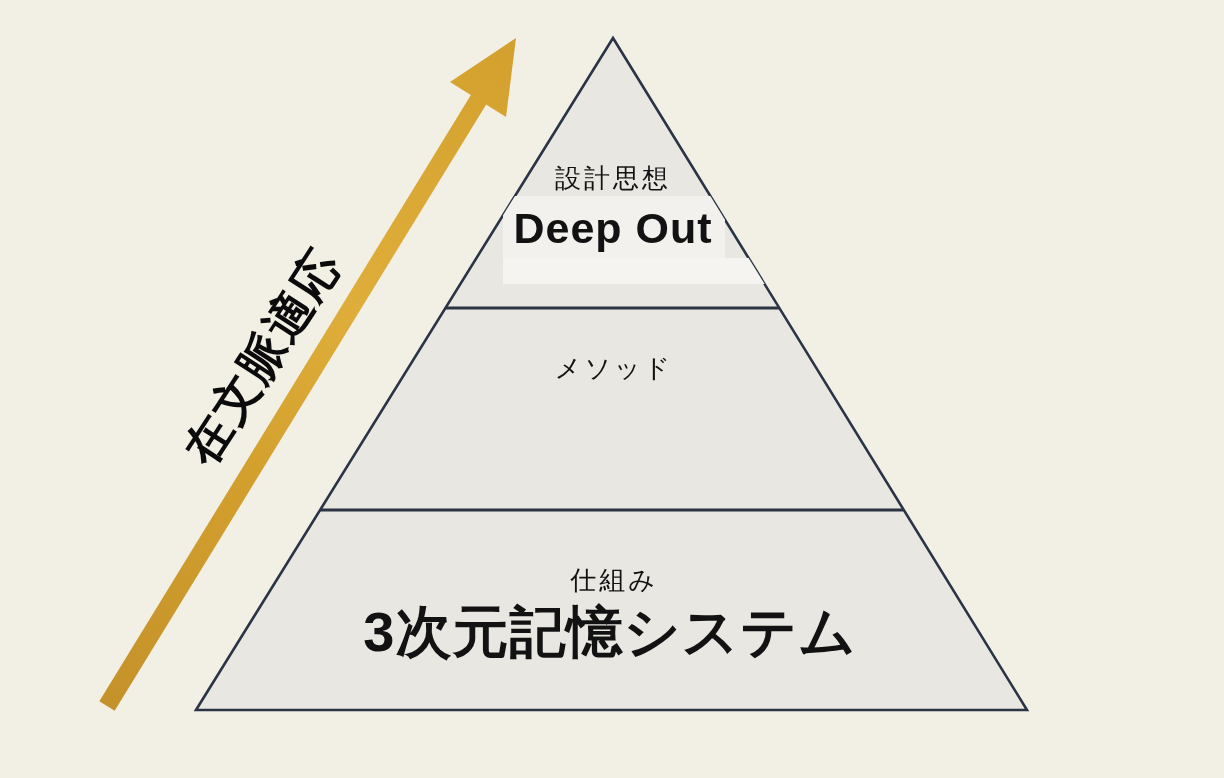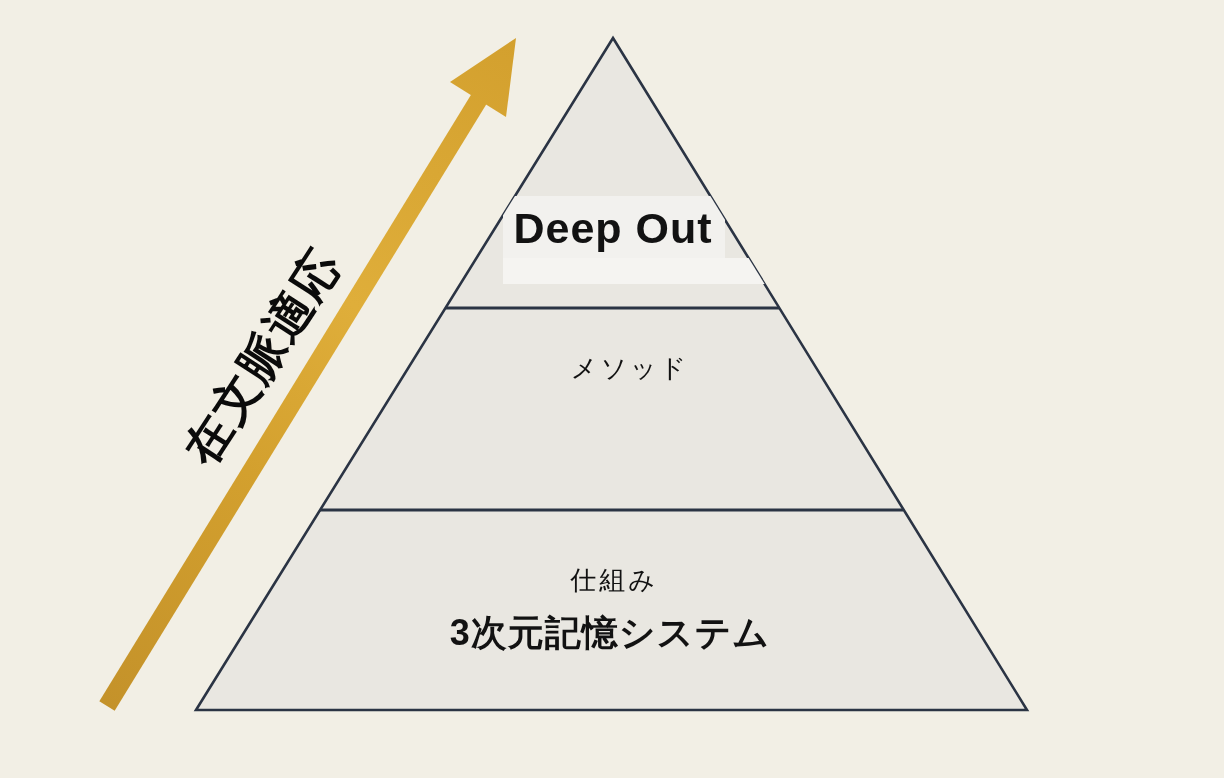--- a/index.html
+++ b/index.html
@@ -22,27 +22,27 @@
     font-size:26px;
     font-weight:500;
     letter-spacing:3px;
   }
   .title-latin{
     font-size:43px;
     font-weight:800;
     letter-spacing:1px;
   }
   .title-jp{
-    font-size:36px;
+    font-size:56px;
     font-weight:700;
     letter-spacing:1px;
   }
   .cat-1{left:613px;top:178px;}
   .ttl-1{left:613px;top:228px;}
-  .cat-2{left:614px;top:368px;margin-left:16px;}
+  .cat-2{left:614px;top:368px;}
   .ttl-2{left:613px;top:434px;}
   .cat-3{left:614px;top:580px;}
   .ttl-3{left:610px;top:633px;}
   .arrow-label{
     position:absolute;
     left:263px;top:357px;
     transform:translate(-50%,-50%) rotate(-57deg);
     transform-origin:center;
     white-space:nowrap;
     font-size:47px;
@@ -80,20 +80,21 @@
     <line x1="320" y1="510" x2="903" y2="510" style="stroke:var(--pyramid-outline,#2b3444);stroke-width:3"></line>
 
     <g>
       <line x1="107" y1="706" x2="479" y2="99" stroke="url(#goldGrad)" stroke-width="18"></line>
       <polygon points="516,38 506,117 450,82" fill="url(#goldGrad)"></polygon>
     </g>
   </svg>
 
   <div class="arrow-label">在文脈適応</div>
 
+  <div class="txt category cat-1">設計思想</div>
   <div class="txt title-latin ttl-1">Deep Out</div>
 
   <div class="txt category cat-2">メソッド</div>
 
   <div class="txt category cat-3">仕組み</div>
   <div class="txt title-jp ttl-3">3次元記憶システム</div>
 
 </div>
 
 </body></html>

